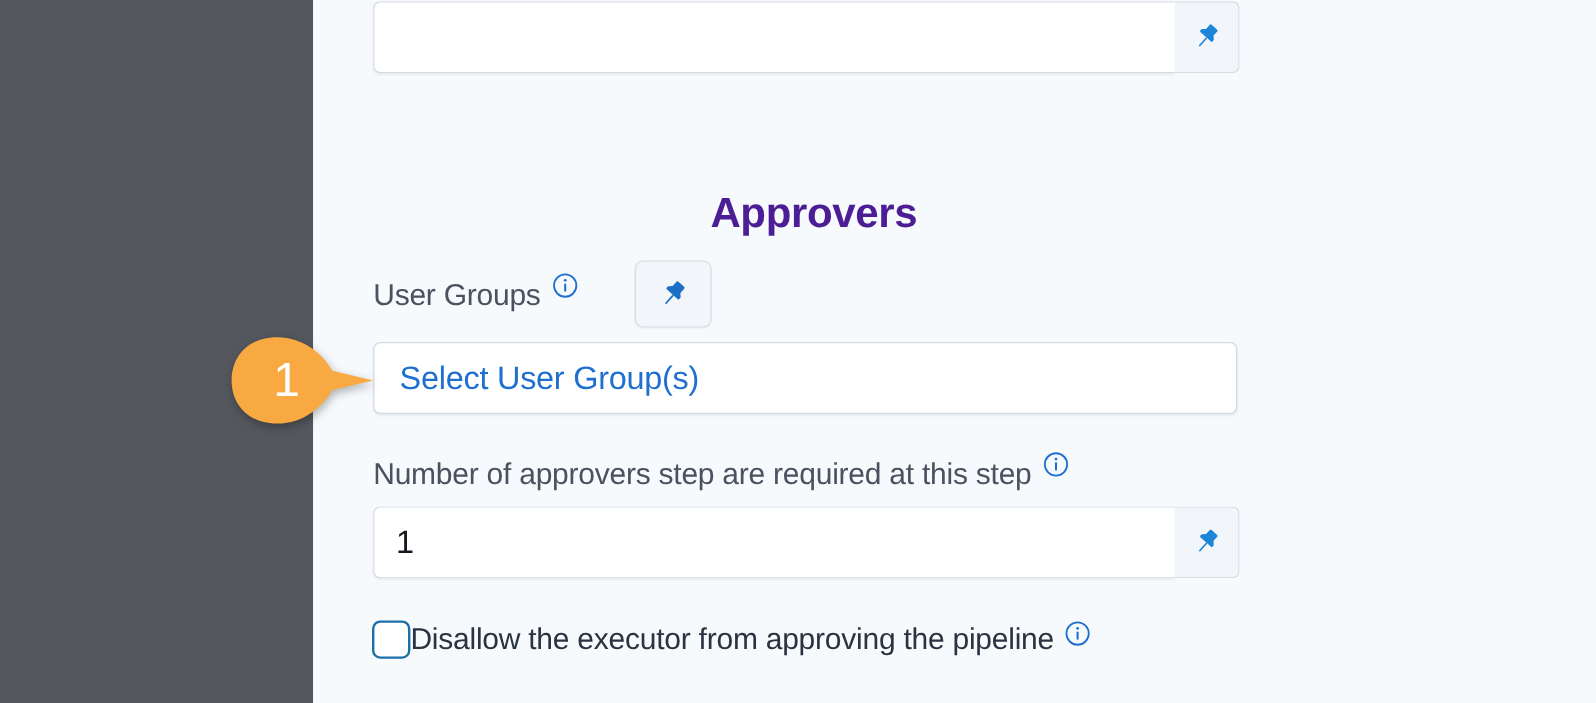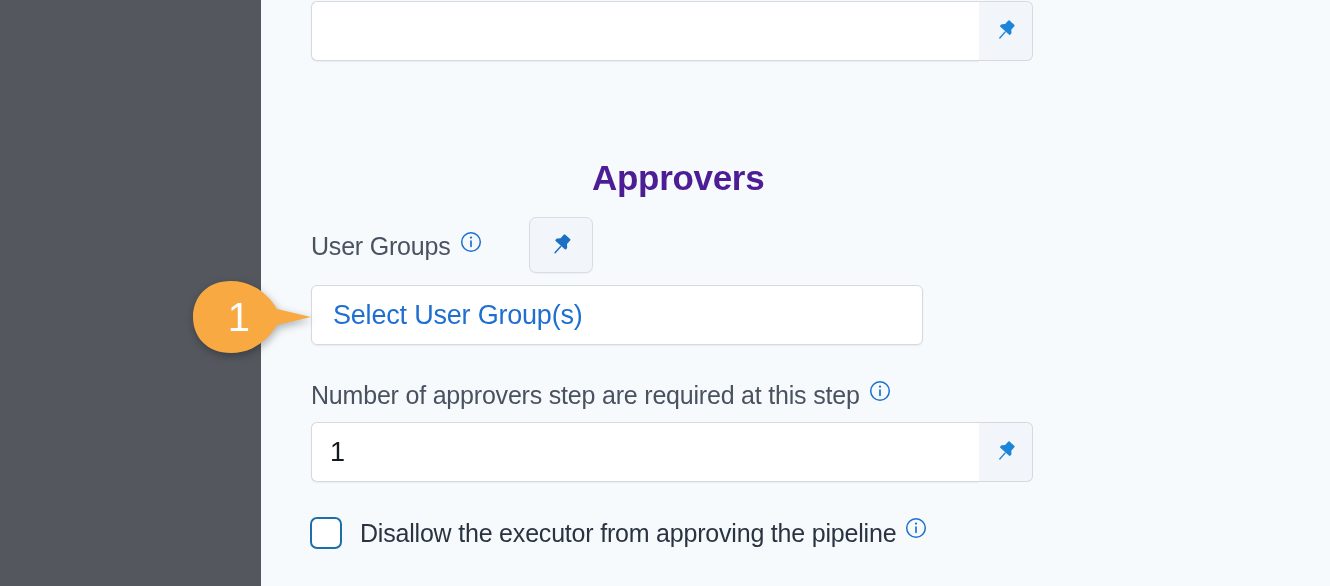--- a/index.html
+++ b/index.html
@@ -84,41 +84,41 @@
     color: #4c1d95;
     letter-spacing: -0.3px;
     margin-left: 20px;
   }
   .field-label {
     position: absolute;
     font-size: 25px;
     color: #4a5260;
     letter-spacing: -0.2px;
     display: flex;
-    align-items: center;
+    align-items: flex-start;
     gap: 9px;
     white-space: nowrap;
   }
 
   
   .info-icon {
     display: inline-flex;
     align-items: center;
     justify-content: center;
     flex: 0 0 auto;
     position: relative;
     top: -5px;
   }
 
   
   #user-group-select {
     position: absolute;
     left: 311px;
     top: 285px;
-    width: 612px;
+    width: 720px;
     height: 60px;
     background: #ffffff;
     border: 1px solid #d5d9e0;
     border-radius: 6px;
     box-shadow: 0 1px 2px rgba(16,24,40,0.06);
     display: flex;
     align-items: center;
     padding-left: 21px;
   }
   #user-group-select-text {
@@ -127,21 +127,20 @@
     letter-spacing: -0.2px;
   }
 
   
   #disallow-row {
     position: absolute;
     left: 310px;
     top: 517px;
     display: flex;
     align-items: center;
-    gap: 18px;
   }
   #disallow-checkbox {
     width: 32px;
     height: 32px;
     border: 2px solid #1d6fa8;
     border-radius: 7px;
     background: #ffffff;
     flex: 0 0 auto;
   }
   #disallow-label {

